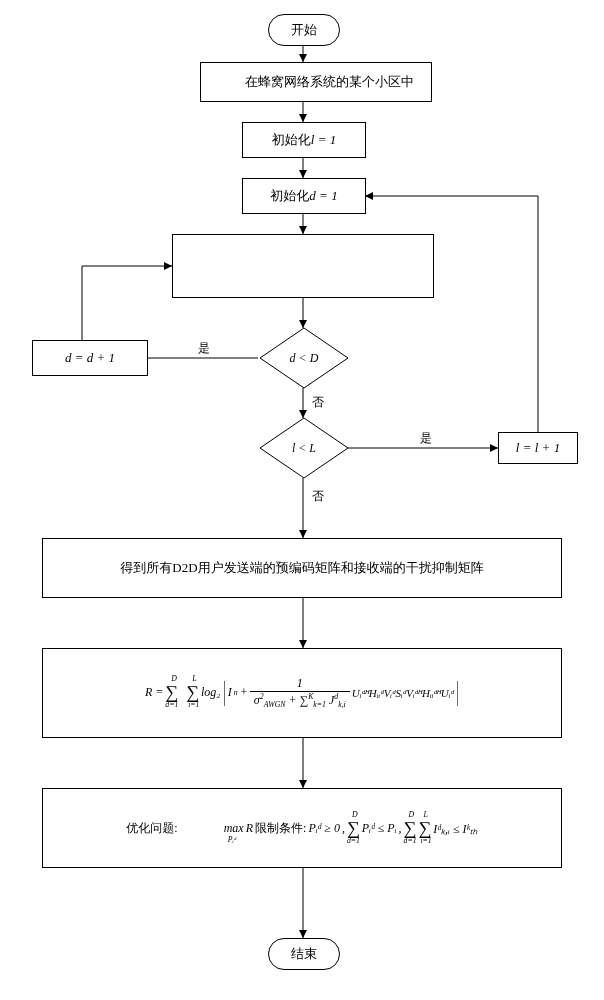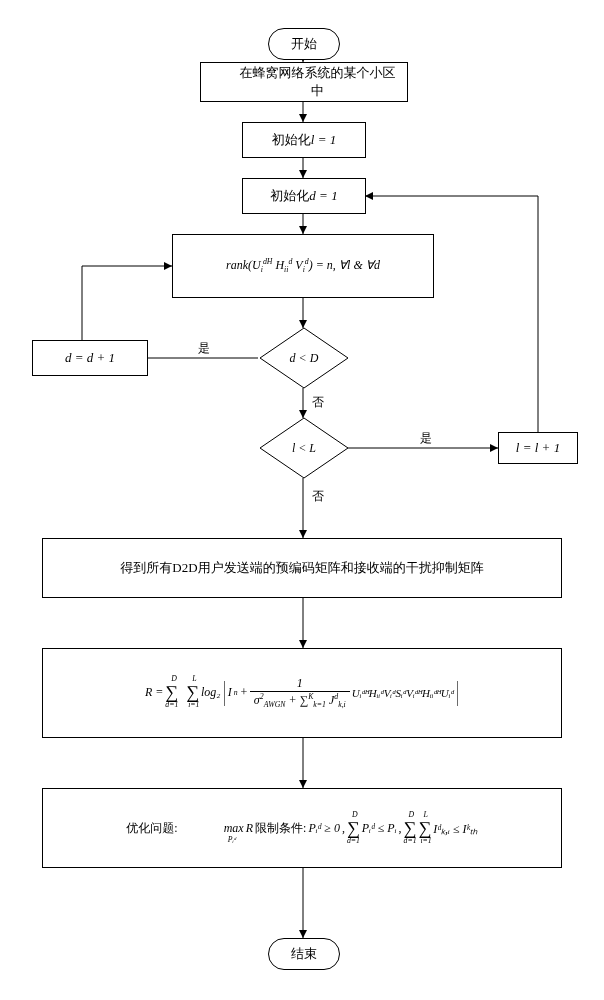--- a/index.html
+++ b/index.html
@@ -68,42 +68,39 @@
 
   <line x1="82" y1="340" x2="82" y2="266" stroke="#000"></line>
   <line x1="82" y1="266" x2="172" y2="266" stroke="#000" marker-end="url(#arrow)"></line>
 
   <line x1="348" y1="448" x2="498" y2="448" stroke="#000" marker-end="url(#arrow)"></line>
 
   <line x1="538" y1="432" x2="538" y2="196" stroke="#000"></line>
   <line x1="538" y1="196" x2="365" y2="196" stroke="#000" marker-end="url(#arrow)"></line>
 </svg>
 
-<div class="box terminator" style="left:268px; top:28px; width:72px; height:32px;">
+<div class="box terminator" style="left:268px; top:14px; width:72px; height:32px;">
   <span>开始</span>
 </div>
 
-<div class="box" style="left:200px; top:62px; width:208px; height:40px;padding-left:37px;">
+<div class="box" style="left:200px; top:62px; width:232px; height:40px;padding-left:37px;">
   <span>在蜂窝网络系统的某个小区中</span>
 </div>
 
 <div class="box" style="left:242px; top:122px; width:124px; height:36px;">
   <span>初始化 </span>
   <span class="mathit">l = 1</span>
 </div>
 
 <div class="box" style="left:242px; top:178px; width:124px; height:36px;">
   <span>初始化 </span>
   <span class="mathit">d = 1</span>
 </div>
 
 <div class="box" style="left:172px; top:234px; width:262px; height:64px; flex-direction:column;">
-  <div class="formula mathit">
-    <span>rank(U</span><span class="sub">i</span><span class="sup">dH</span><span> H</span><span class="sub">ii</span><span class="sup">d</span><span> V</span><span class="sub">i</span><span class="sup">d</span><span>) = n, ∀l &amp; ∀d</span>
-  </div>
 </div>
 
 <svg style="position:absolute; left:256px; top:326px;" width="96" height="64">
   <polygon points="48,2 92,32 48,62 4,32" fill="#fff" stroke="#000"></polygon>
 </svg>
 <div style="position:absolute; left:256px; top:326px; width:96px; height:64px; display:flex; align-items:center; justify-content:center;">
   <span class="mathit" style="font-size:12px;">d &lt; D</span>
 </div>
 
 <svg style="position:absolute; left:256px; top:416px;" width="96" height="64">

